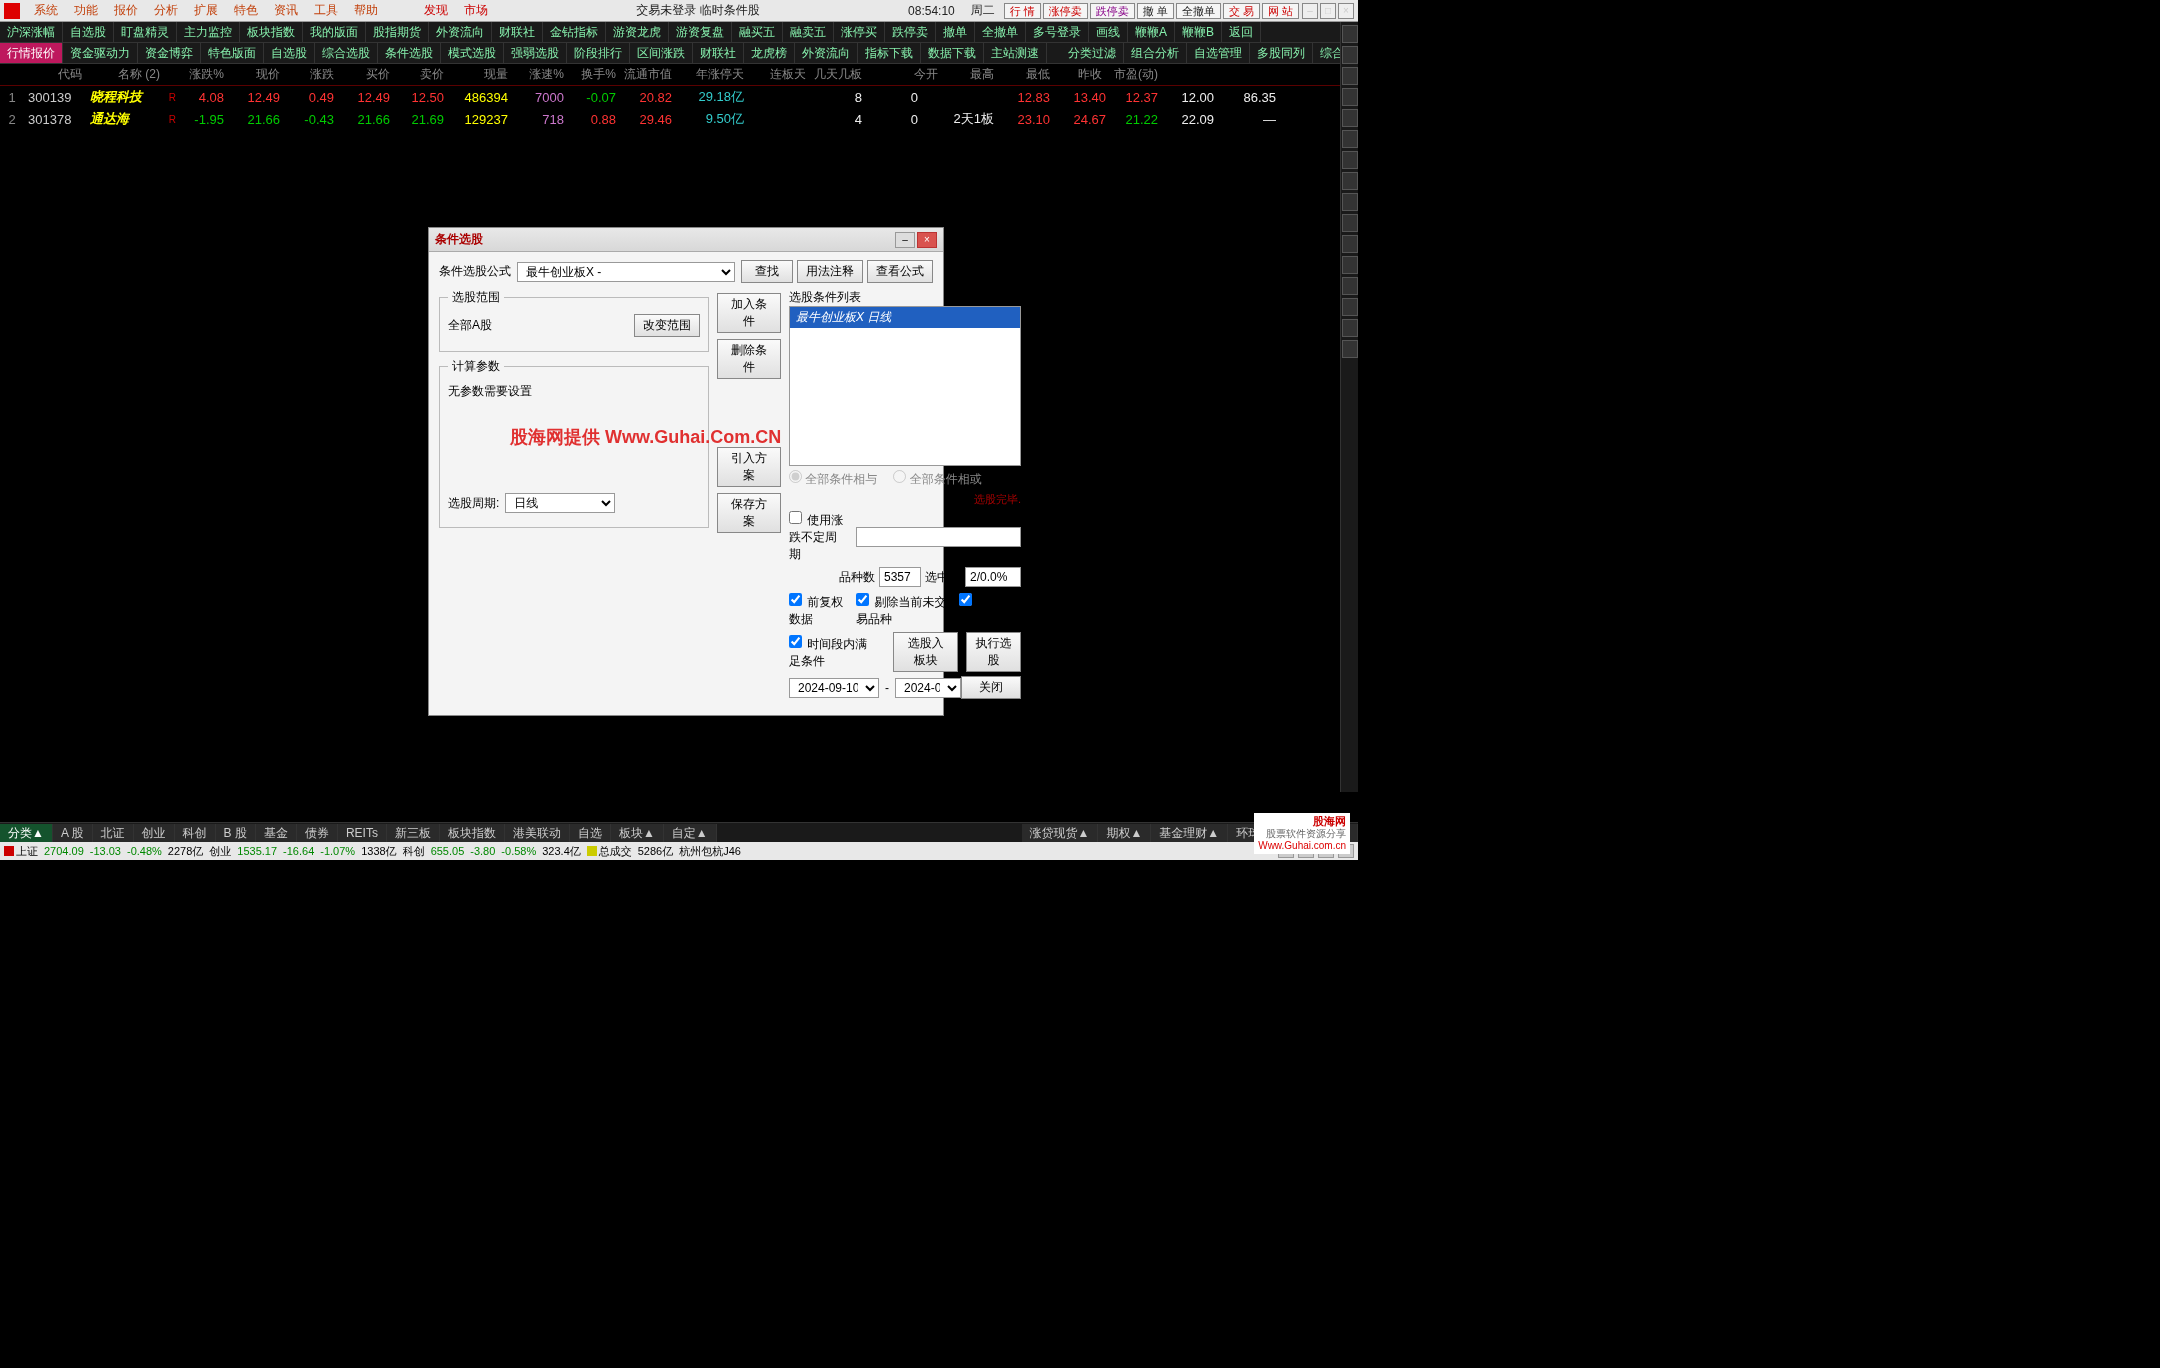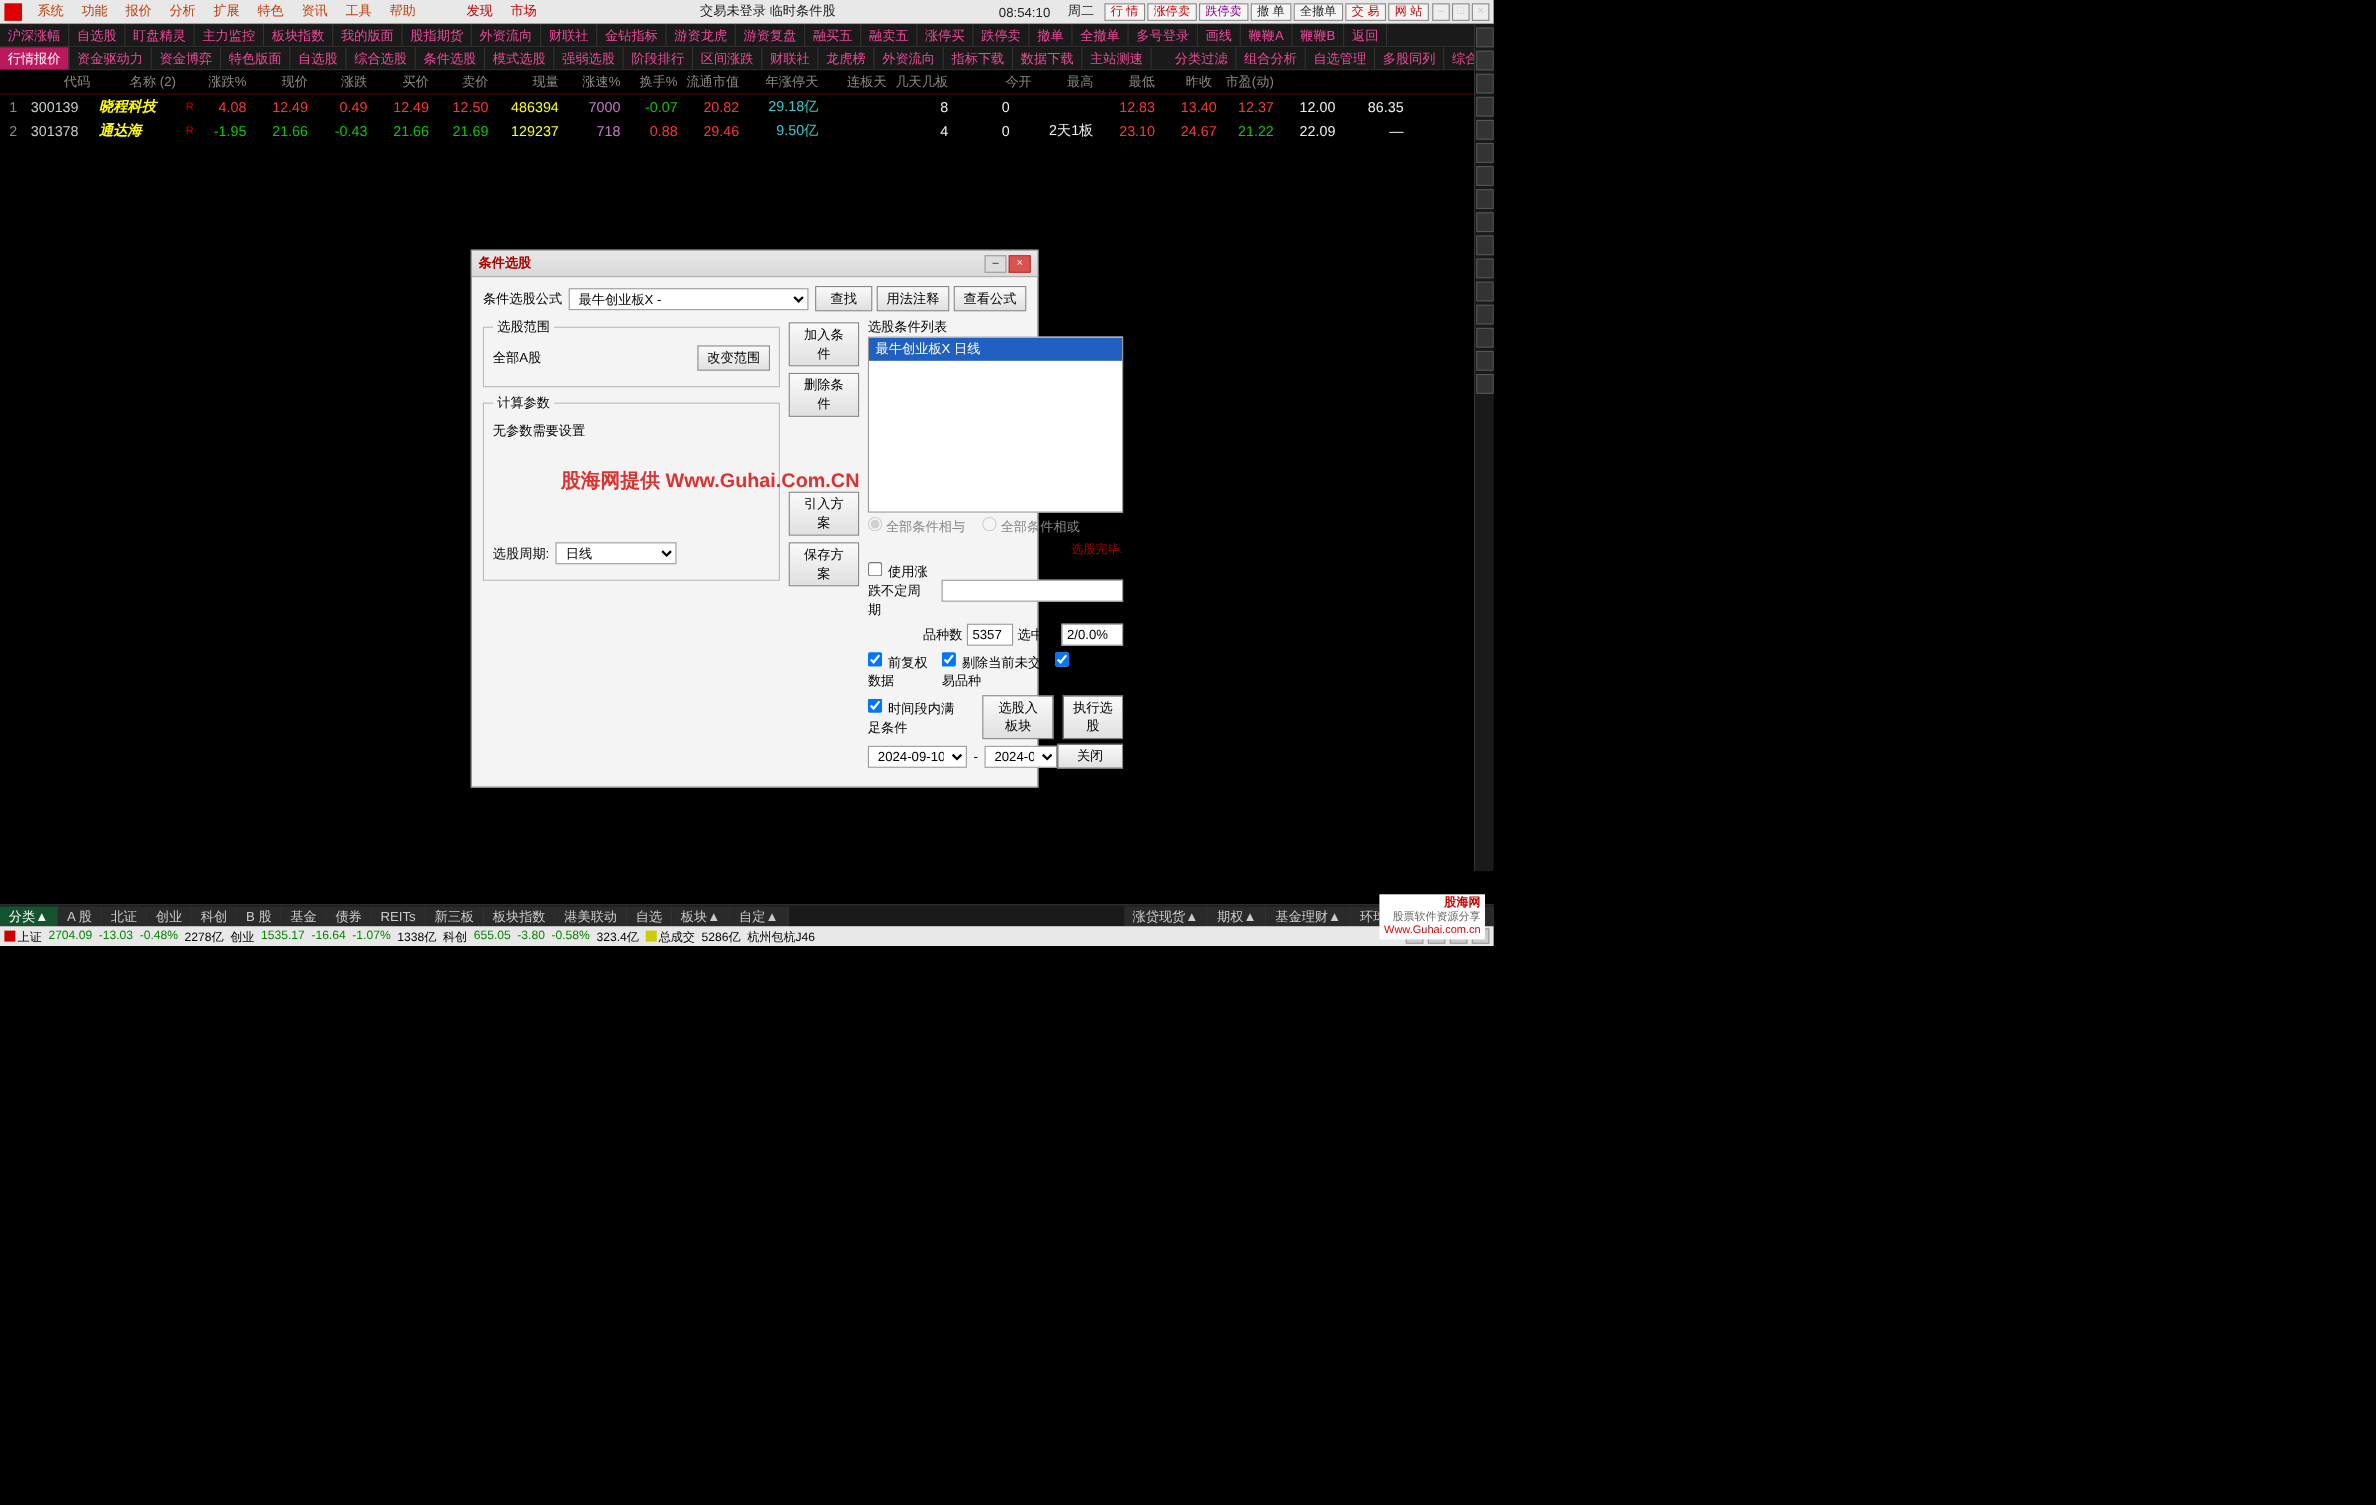--- a/index.html
+++ b/index.html
@@ -13,21 +13,21 @@
 .menubar .spacer { flex: 1; }
 .menubar .title-center { color: #222; }
 .menubar .time { color: #222; margin: 0 8px; }
 .menubar .right-btn { border: 1px solid #888; background: #f5f5f5; padding: 0 5px; margin: 0 1px; color: #222; font-size: 11px; height: 16px; line-height: 14px; }
 .menubar .right-btn.red { color: #c00; }
 .menubar .right-btn.purple { color: #808; }
 .menubar .win-ctrl { width: 16px; height: 16px; border: 1px solid #888; background: #eee; margin-left: 2px; text-align: center; line-height: 14px; font-size: 10px; }
 
 
 .toolbar { background: #1a1a1a; height: 21px; display: flex; align-items: center; border-bottom: 1px solid #333; }
-.toolbar .tb-item { padding: 0 7px; color: #ec4899; cursor: pointer; font-size: 12px; height: 20px; line-height: 20px; border-right: 1px solid #333; white-space: nowrap; }
+.toolbar .tb-item { padding: 0 7px; color: #86efac; cursor: pointer; font-size: 12px; height: 20px; line-height: 20px; border-right: 1px solid #333; white-space: nowrap; }
 .toolbar .tb-item.active { background: #be185d; color: #fff; }
 
 
 .table-header { background: #000; height: 22px; display: flex; align-items: center; color: #888; border-bottom: 1px solid #5a0000; }
 .table-header .th { text-align: right; padding: 0 4px; font-size: 12px; }
 .table-row { height: 22px; display: flex; align-items: center; color: #ccc; }
 .table-row .td { text-align: right; padding: 0 4px; font-size: 13px; }
 .td.idx { color: #888; width: 24px; text-align: center; }
 .td.code { color: #ccc; width: 62px; text-align: left; }
 .td.name { color: #ff0; width: 78px; text-align: left; font-weight: bold; font-style: italic; }
@@ -54,21 +54,21 @@
 .dialog .titlebar .dbtn.close { background: #d9534f; color: #fff; border-color: #b33; }
 .dialog .body { padding: 8px 10px 10px 10px; }
 .dialog .row { display: flex; align-items: center; margin-bottom: 6px; }
 .dialog .lbl { margin-right: 6px; }
 .dialog select, .dialog input[type=text] { border: 1px solid #999; background: #fff; height: 20px; font-size: 12px; padding: 0 4px; }
 .dialog .btn { background: linear-gradient(#fafafa,#e0e0e0); border: 1px solid #888; padding: 2px 8px; font-size: 12px; cursor: pointer; min-width: 52px; }
 .dialog fieldset { border: 1px solid #bbb; padding: 8px; margin-bottom: 6px; }
 .dialog fieldset legend { padding: 0 4px; }
 .dialog .listbox { border: 1px solid #999; background: #fff; height: 160px; overflow: auto; }
 .dialog .listbox .item { padding: 2px 6px; }
-.dialog .listbox .item.sel { background: #2060c0; color: #fff; }
+.dialog .listbox .item.sel { background: #2060c0; color: #fff; font-style: italic; }
 .dialog .small-note { color: #a00; text-align: right; font-size: 11px; }
 
 
 .watermark { position: absolute; left: 510px; top: 425px; color: #e03030; font-weight: bold; font-size: 18px; pointer-events: none; z-index: 10; }
 .watermark2 { position: absolute; right: 8px; bottom: 6px; color: #c00; font-size: 11px; text-align: right; background: #fff; padding: 2px 4px; line-height: 1.2; }
 .watermark2 .l1 { color: #c00; font-weight: bold; }
 .watermark2 .l2 { color: #666; font-size: 10px; }
 .watermark2 .l3 { color: #d00; font-size: 10px; }
 
 

